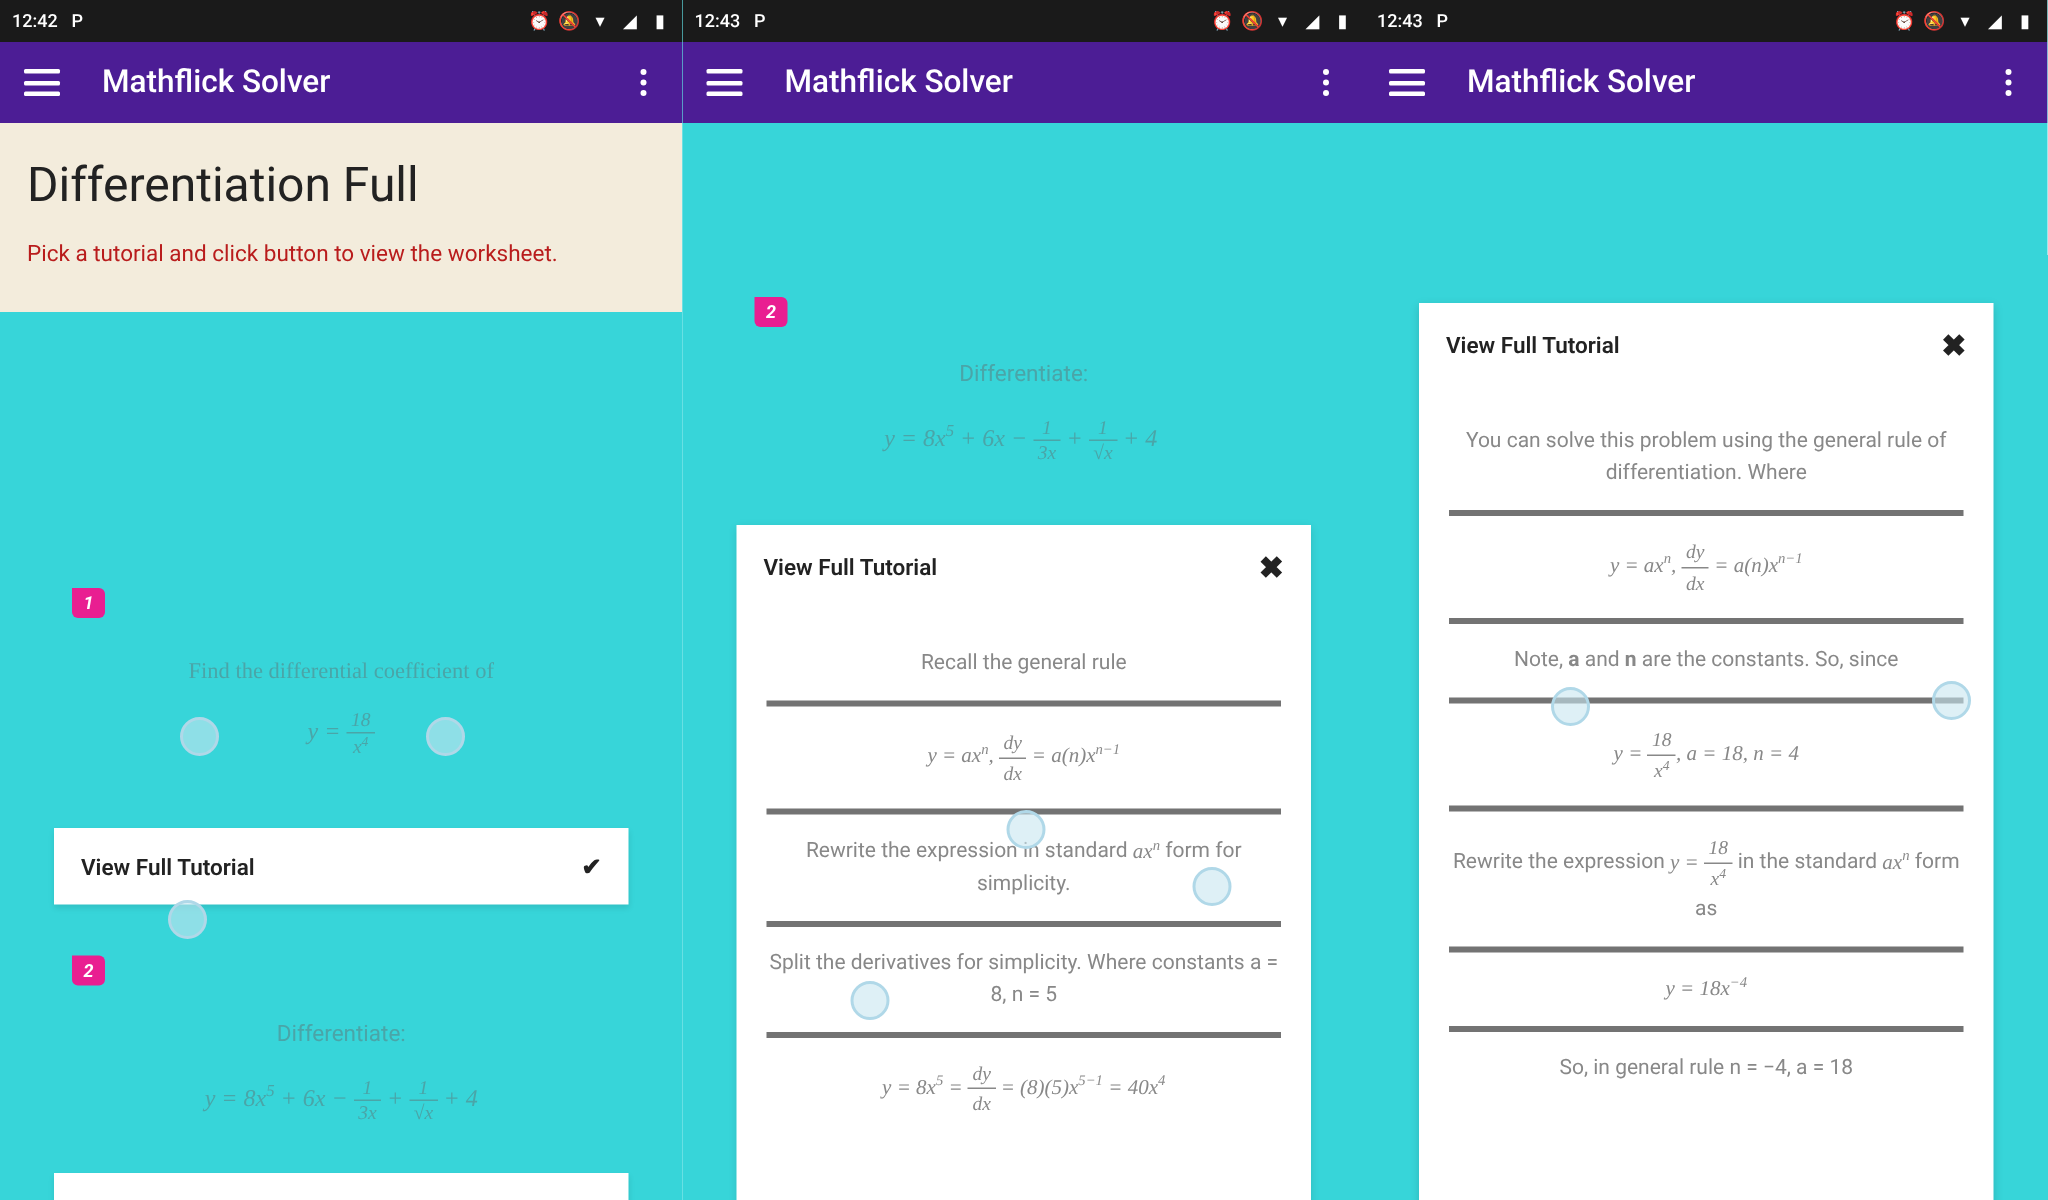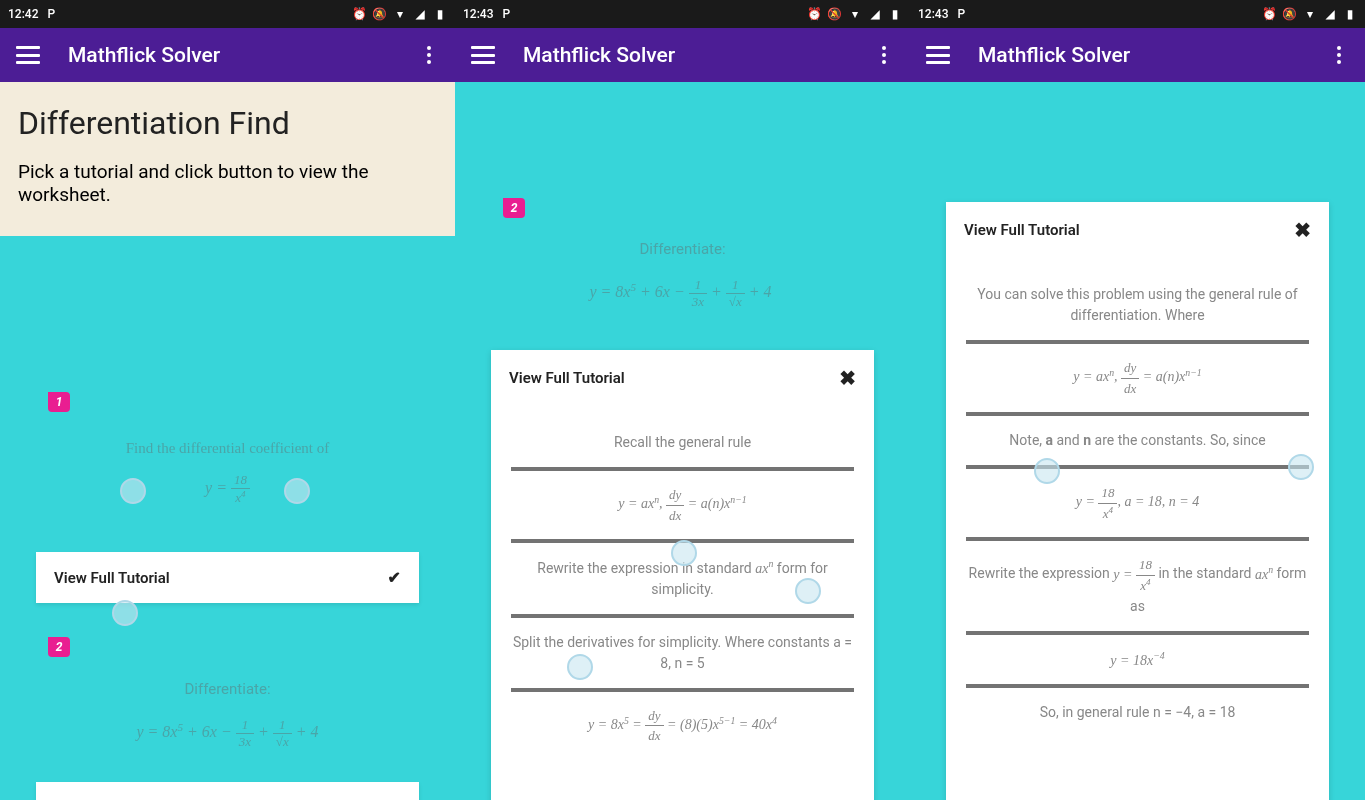--- a/index.html
+++ b/index.html
@@ -11,21 +11,21 @@
 .status-icon { width: 14px; height: 14px; display: inline-flex; align-items: center; justify-content: center; }
 .app-bar { height: 54px; background: #4c1d95; display: flex; align-items: center; padding: 0 16px; color: #fff; }
 .hamburger { width: 24px; height: 18px; display: flex; flex-direction: column; justify-content: space-between; cursor: pointer; }
 .hamburger span { display: block; height: 3px; background: #fff; border-radius: 1px; }
 .app-title { font-size: 21px; font-weight: 500; margin-left: 28px; flex: 1; }
 .dots { width: 20px; display: flex; flex-direction: column; align-items: center; gap: 3px; cursor: pointer; }
 .dots span { width: 4px; height: 4px; background: #fff; border-radius: 50%; }
 .content { height: calc(800px - 80px); overflow: hidden; position: relative; }
 .intro-card { background: #f3ecdc; padding: 22px 18px 30px; color: #333; }
 .intro-title { font-size: 32px; font-weight: 400; color: #222; margin-bottom: 18px; }
-.intro-sub { font-size: 19px; color: #000000; }
+.intro-sub { font-size: 15px; color: #b91c1c; }
 .badge { position: absolute; left: 48px; width: 22px; height: 20px; background: #e91e91; color: #fff; font-size: 12px; font-weight: 700; font-style: italic; display: flex; align-items: center; justify-content: center; border-radius: 0 4px 4px 4px; }
 .pane1 .badge1 { top: 310px; }
 .pane1 .q1-text { position: absolute; top: 358px; left: 0; right: 0; text-align: center; color: #4aa5a8; font-size: 15px; font-family: Liberation Serif, serif; }
 .pane1 .q1-math { position: absolute; top: 390px; left: 0; right: 0; text-align: center; color: #4aa5a8; font-size: 16px; }
 .pane1 .view-row1 { position: absolute; top: 470px; left: 36px; right: 36px; background: #fff; padding: 16px 18px; display: flex; justify-content: space-between; align-items: center; font-size: 15px; font-weight: 600; color: #222; box-shadow: 0 2px 4px rgba(0,0,0,0.1); }
 .pane1 .badge2 { top: 555px; }
 .pane1 .q2-text { position: absolute; top: 598px; left: 0; right: 0; text-align: center; color: #4aa5a8; font-size: 15px; }
 .pane1 .q2-math { position: absolute; top: 635px; left: 0; right: 0; text-align: center; color: #4aa5a8; font-size: 16px; }
 .pane1 .view-row2 { position: absolute; top: 700px; left: 36px; right: 36px; background: #fff; padding: 16px 18px; display: flex; justify-content: space-between; align-items: center; font-size: 15px; font-weight: 600; color: #222; box-shadow: 0 2px 4px rgba(0,0,0,0.1); }
 .check { font-size: 16px; }
@@ -80,21 +80,21 @@
       </div>
     <div class="app-title">Mathflick Solver</div>
     <div class="dots">
         <span></span>
         <span></span>
         <span></span>
       </div>
   </div>
   <div class="content">
     <div class="intro-card">
-      <div class="intro-title">Differentiation Find</div>
+      <div class="intro-title">Differentiation Full</div>
       <div class="intro-sub">Pick a tutorial and click button to view the worksheet.</div>
     </div>
     <div class="badge badge1">1</div>
     <div class="q1-text">Find the differential coefficient of</div>
     <div class="q1-math math">y = <span class="frac"><span class="num">18</span><span class="den">x<sup>4</sup></span></span></div>
     <div class="view-row1">
       <span>View Full Tutorial</span>
       <span class="check">✔</span>
     </div>
     <div class="badge badge2">2</div>

